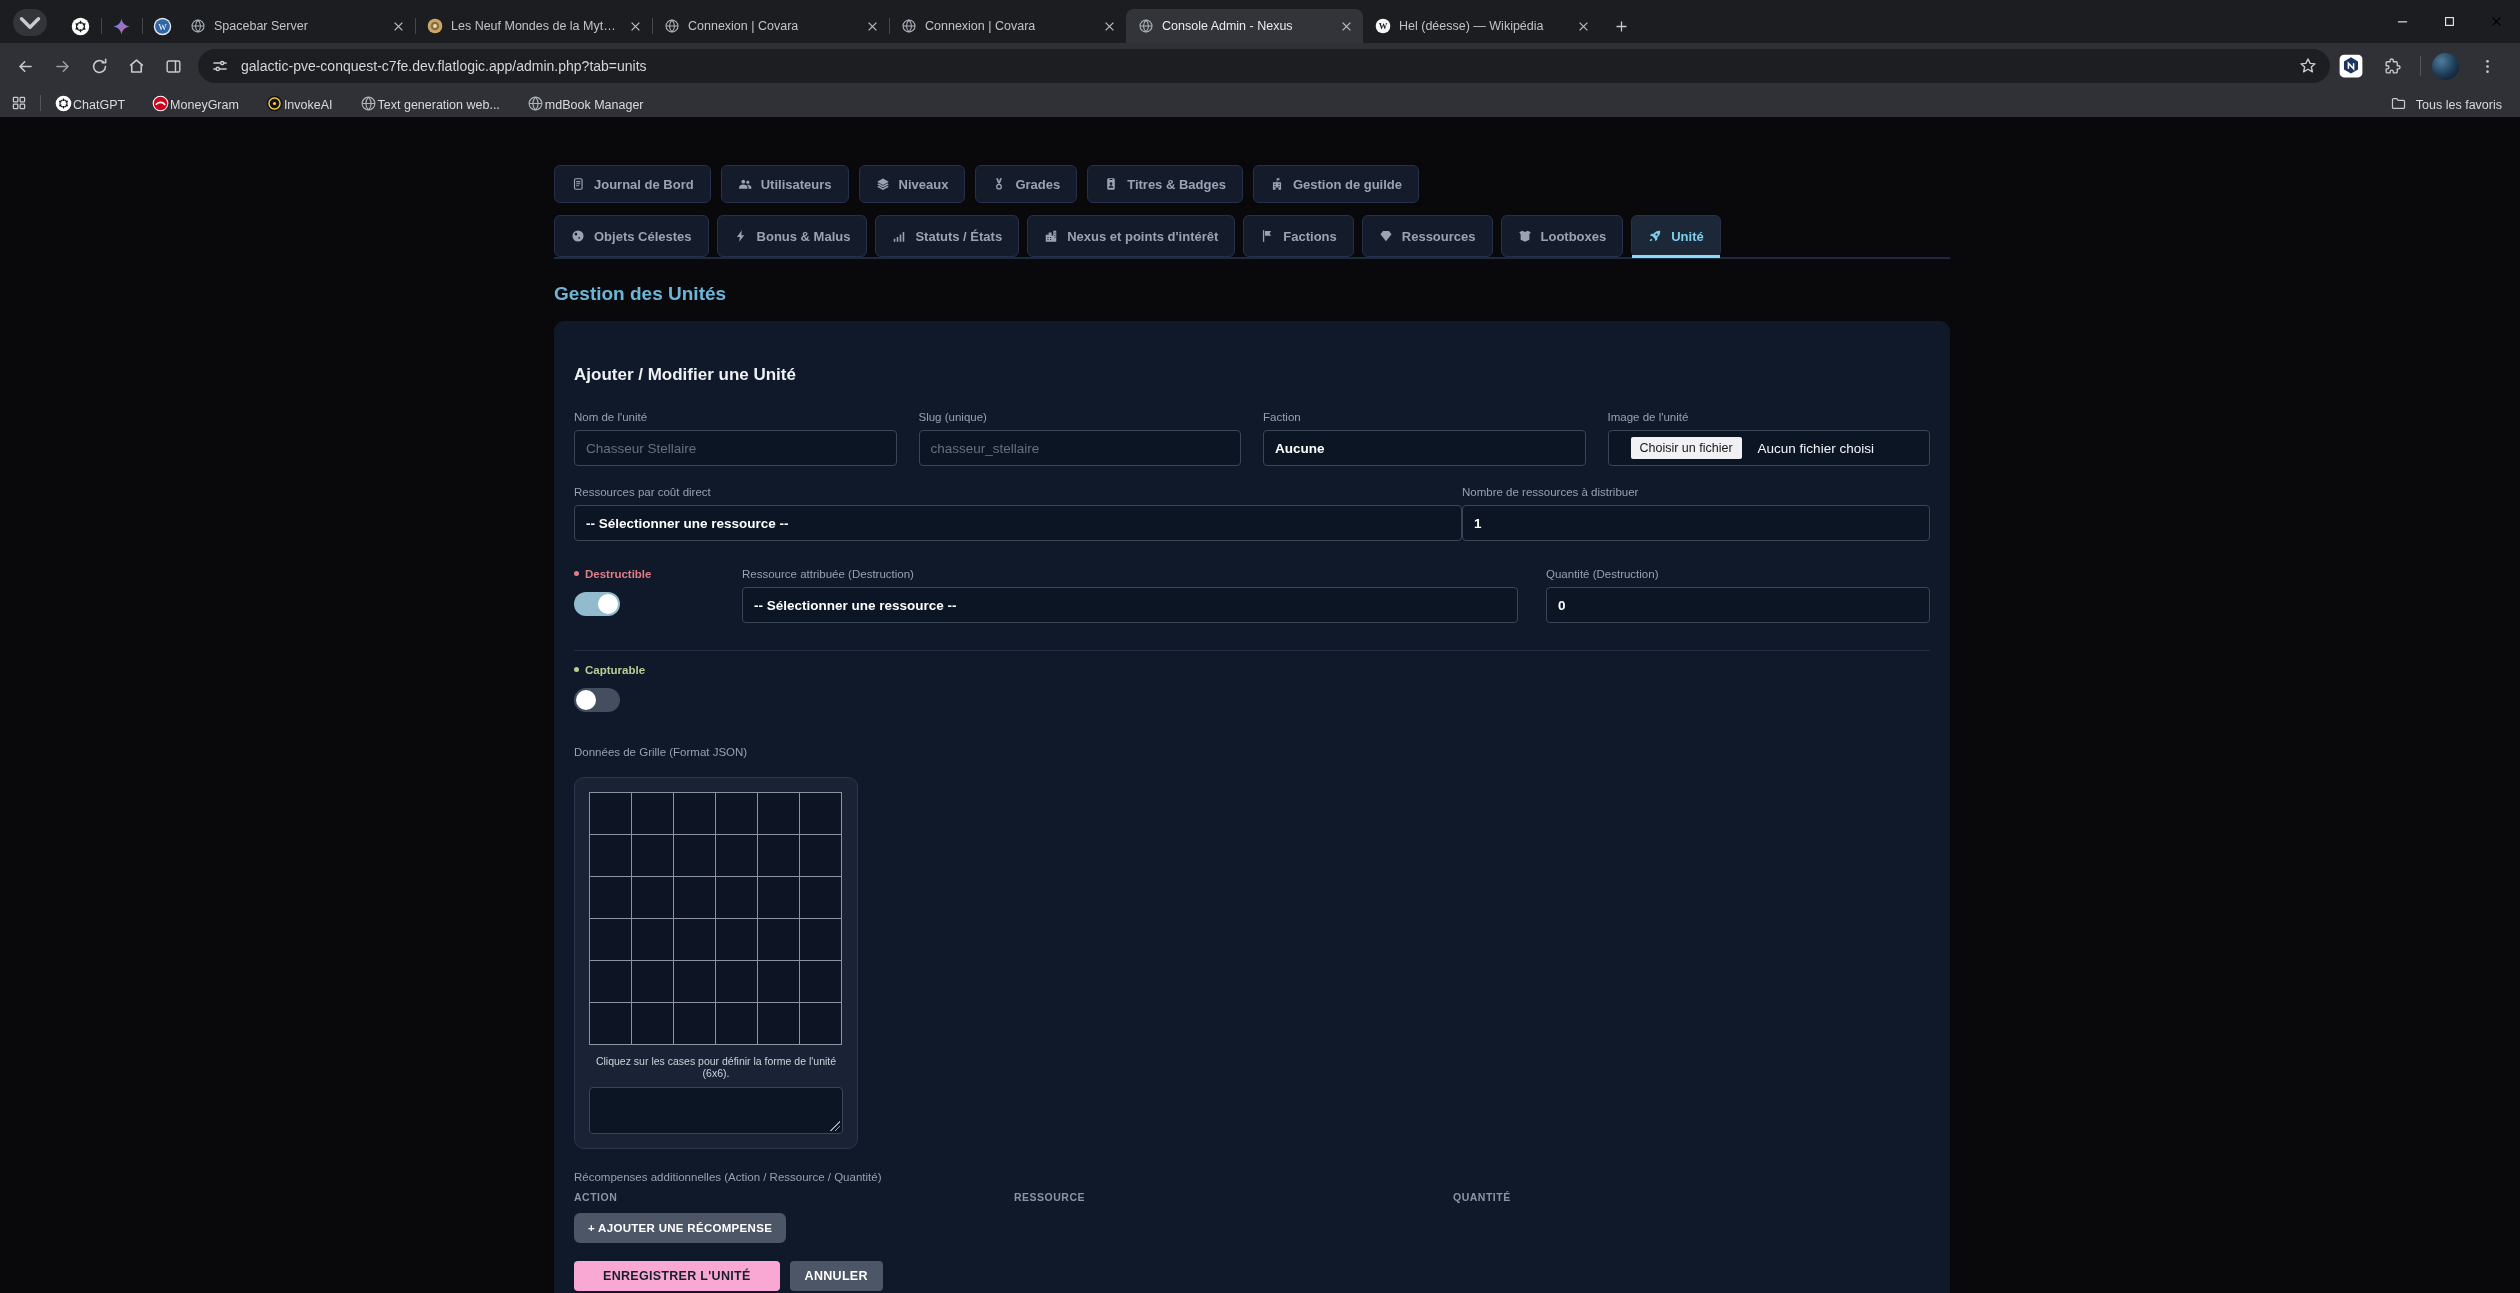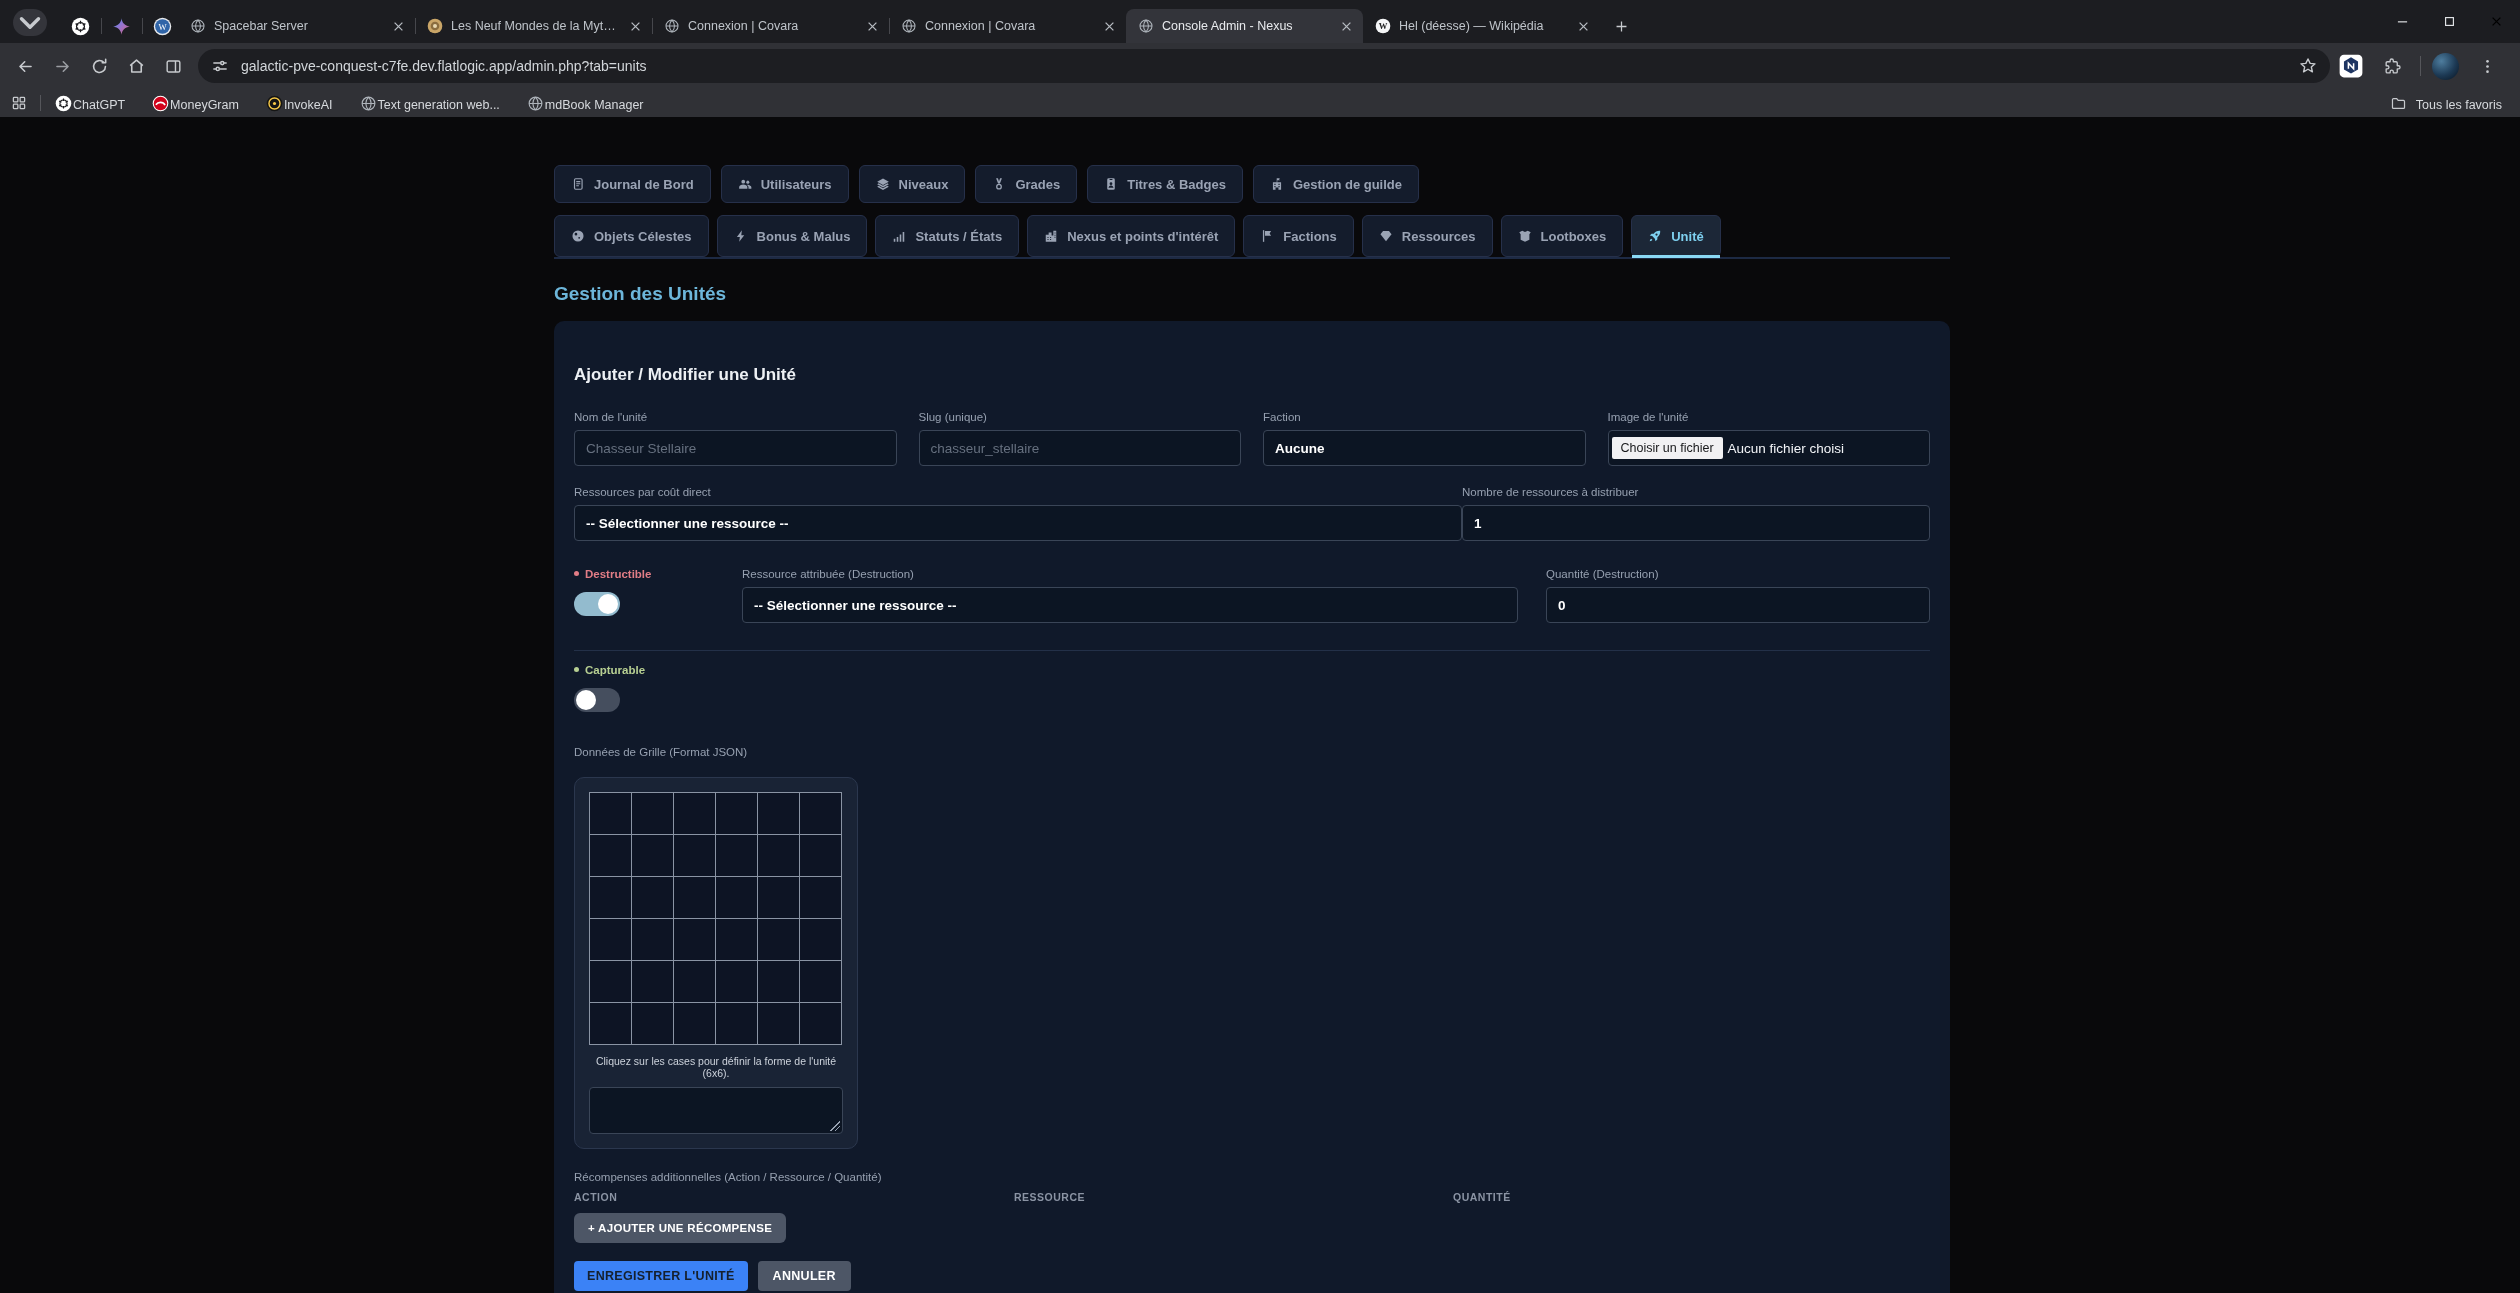--- a/index.html
+++ b/index.html
@@ -76,21 +76,21 @@
   .form-heading{margin-top:22px;font-size:17px;font-weight:bold;color:#edf0f4}
   .row{display:flex}
   .row1{gap:22px;margin-top:26px}
   .field{flex:1;min-width:0}
   .flabel{font-size:11.5px;color:#96a0b0;margin-bottom:7px}
   .control{height:36px;background:#0c1523;border:1px solid #3a4557;border-radius:4px;display:flex;align-items:center;padding:0 11px;font-size:13.5px;color:#fff;font-family:inherit}
   input.control{width:100%;outline:none;font-weight:bold}
   input.control::placeholder{color:#66707f;font-weight:normal}
   .selectbox{justify-content:space-between;font-weight:bold;cursor:default}
   .chev{width:13px;height:13px;color:#dfe4ea;flex:none}
-  .filebox{padding:0 3px;gap:5px}
+  .filebox{padding:0 22px;gap:16px}
   .filebtn{background:#f1f1f3;color:#17181a;font-size:12.5px;padding:4px 9px;border-radius:2px;white-space:nowrap}
   .filestatus{font-size:13.5px;color:#f2f4f7;white-space:nowrap}
   .row2{margin-top:20px}
   .col-cost{width:888px;flex:none}
   .col-dist{flex:1}
   .row3{margin-top:27px}
   .col-toggle{width:168px;flex:none}
   .togglelabel{font-size:11.5px;font-weight:bold}
   .destructible{color:#e27d86}
   .capturable{color:#b7cf92}
@@ -111,21 +111,21 @@
   .grid-hint{margin-top:10px;font-size:10.5px;color:#ccd2db;text-align:center}
   .grid-json-wrap{margin-top:8px;position:relative}
   .grid-json{display:block;width:100%;height:47px;background:#0c1523;border:1px solid #3a4557;border-radius:4px;resize:none;outline:none;color:#fff;font-family:inherit}
   .resize-handle{position:absolute;right:3px;bottom:3px;width:10px;height:10px;background:linear-gradient(135deg,transparent 0 50%,#97a1b0 50% 57%,transparent 57% 72%,#97a1b0 72% 79%,transparent 79%)}
   .rewards-label{margin-top:22px}
   .reward-headers{display:flex;margin-top:8px}
   .rh{font-size:10.5px;font-weight:bold;color:#8b94a4;letter-spacing:.5px}
   .rh:nth-child(1){width:440px}.rh:nth-child(2){width:439px}
   .add-reward{margin-top:10px;height:30px;padding:0 14px;background:#4d5666;border:none;border-radius:6px;color:#fff;font-size:11.5px;font-weight:bold;letter-spacing:.3px;font-family:inherit;display:inline-flex;align-items:center}
   .actions{margin-top:18px;display:flex;gap:10px}
-  .btn-save{height:30px;padding:0 13px;background:#3b82f6;border:none;border-radius:4px;color:#15202e;font-size:12.5px;font-weight:bold;letter-spacing:.3px;font-family:inherit}
+  .btn-save{height:30px;padding:0 29px;background:#f9a8d4;border:none;border-radius:4px;color:#15202e;font-size:12.5px;font-weight:bold;letter-spacing:.3px;font-family:inherit}
   .btn-cancel{height:30px;padding:0 15px;background:#4d5666;border:none;border-radius:4px;color:#fff;font-size:12.5px;font-weight:bold;letter-spacing:.3px;font-family:inherit}
 </style>
 </head>
 <body>
 
 <div class="screen">
 
   <div class="titlebar">
     <div class="tab-search">
       <span class="fav" id="tab-search-icon">

